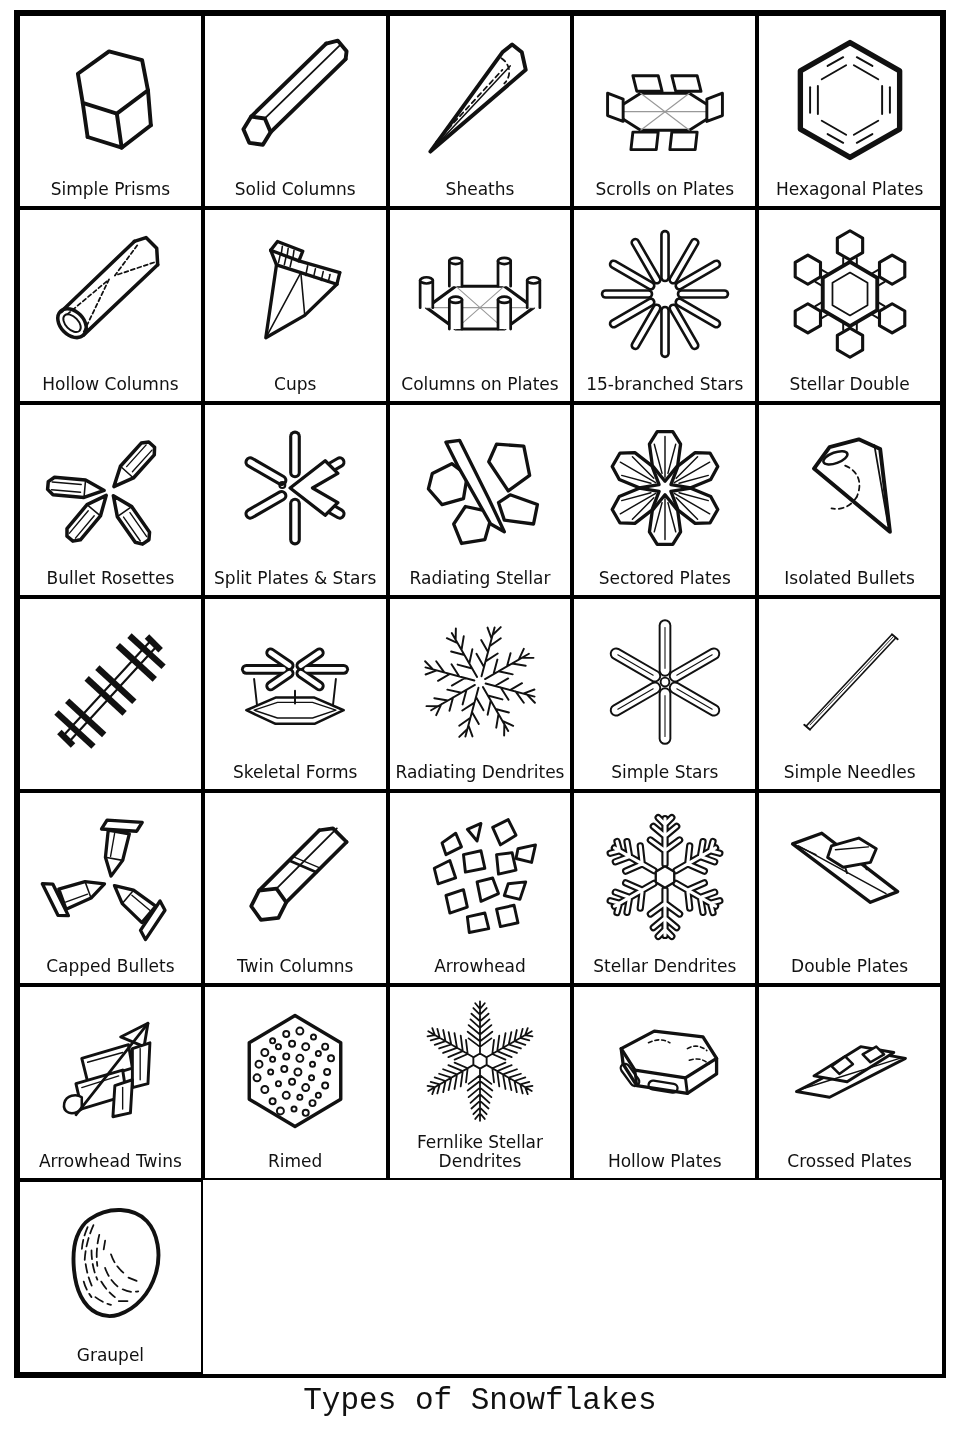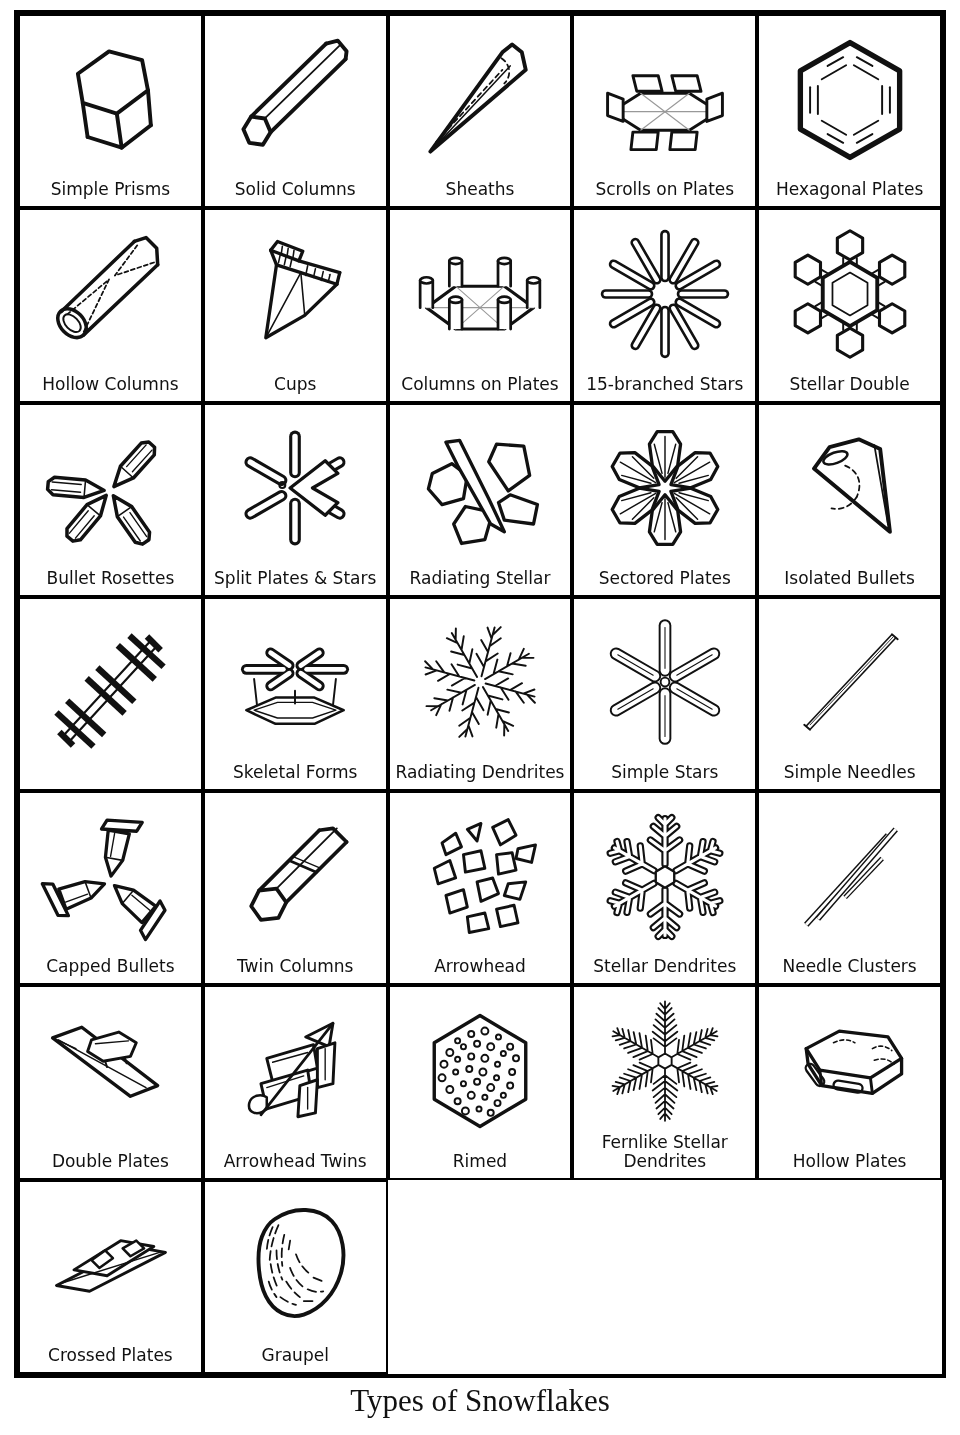--- a/index.html
+++ b/index.html
@@ -10,21 +10,21 @@
         display:grid;grid-template-columns:repeat(5,1fr);grid-template-rows:repeat(7,1fr);}
   .cell{box-sizing:border-box;border:2px solid #000;background:#fff;
         display:flex;flex-direction:column;align-items:center;
         padding:3px 2px 4px;min-height:0;min-width:0;}
   .illus{flex:1 1 auto;display:flex;align-items:center;justify-content:center;
          min-height:0;width:100%;}
   .illus svg{width:152px;height:146px;max-width:100%;max-height:100%;}
   .label{flex:0 0 auto;font-size:17px;color:#111;text-align:center;
          line-height:1.12;padding:0 2px 3px;}
   .title{position:absolute;left:0;top:1383px;width:100%;text-align:center;
-         font-family:Liberation Serif, serif;font-size:31px;color:#111;}
+         font-family:Liberation Mono, monospace;font-size:31px;color:#111;}
 </style>
 </head>
 <body>
 
 <div class="page">
   <div class="grid" id="grid">
       <div class="cell">
         <div class="illus">
           <svg viewBox="0 0 150 150" xmlns="http://www.w3.org/2000/svg">
             <g fill="none" stroke="#111111" stroke-width="3.5" stroke-linecap="round" stroke-linejoin="round">
@@ -692,35 +692,20 @@
                 <path d="M75,62 L75,15 M75,48 L60,37 M75,48 L90,37 M75,33 L63,23 M75,33 L87,23 M75,21 L68,14 M75,21 L82,14" stroke="#fff" stroke-width="3.2"></path>
               </g>
               <g transform="rotate(300 75 75)">
                 <path d="M75,62 L75,15 M75,48 L60,37 M75,48 L90,37 M75,33 L63,23 M75,33 L87,23 M75,21 L68,14 M75,21 L82,14" stroke="#fff" stroke-width="3.2"></path>
               </g>
               <polygon points="75,64 84.5,69.5 84.5,80.5 75,86 65.5,80.5 65.5,69.5" fill="#fff" stroke-width="2.4"></polygon>
             </g>
           </svg>
         </div>
         <div class="label">Stellar Dendrites</div>
-      </div>
-      <div class="cell">
-        <div class="illus">
-          <svg viewBox="0 0 150 150" xmlns="http://www.w3.org/2000/svg">
-            <g fill="none" stroke="#111111" stroke-width="3.5" stroke-linecap="round" stroke-linejoin="round">
-              <line x1="30" y1="124" x2="114" y2="32" stroke-width="6" stroke-linecap="butt"></line>
-              <line x1="30" y1="124" x2="114" y2="32" stroke="#fff" stroke-width="3" stroke-linecap="butt"></line>
-              <line x1="42" y1="118" x2="122" y2="26" stroke-width="6" stroke-linecap="butt"></line>
-              <line x1="42" y1="118" x2="122" y2="26" stroke="#fff" stroke-width="3" stroke-linecap="butt"></line>
-              <line x1="70" y1="96" x2="108" y2="56" stroke-width="5" stroke-linecap="butt"></line>
-              <line x1="70" y1="96" x2="108" y2="56" stroke="#fff" stroke-width="2.4" stroke-linecap="butt"></line>
-            </g>
-          </svg>
-        </div>
-        <div class="label">Needle Clusters</div>
       </div>
       <div class="cell">
         <div class="illus">
           <svg viewBox="0 0 150 150" xmlns="http://www.w3.org/2000/svg">
             <g fill="none" stroke="#111111" stroke-width="3.5" stroke-linecap="round" stroke-linejoin="round">
               <polygon points="16,41 46,30 124,90 96,101" fill="#fff" stroke-width="3.4"></polygon>
               <g stroke-width="1.5">
                 <line x1="22" y1="43" x2="112" y2="92"></line>
                 <line x1="16" y1="41" x2="40" y2="52"></line>
               </g>

